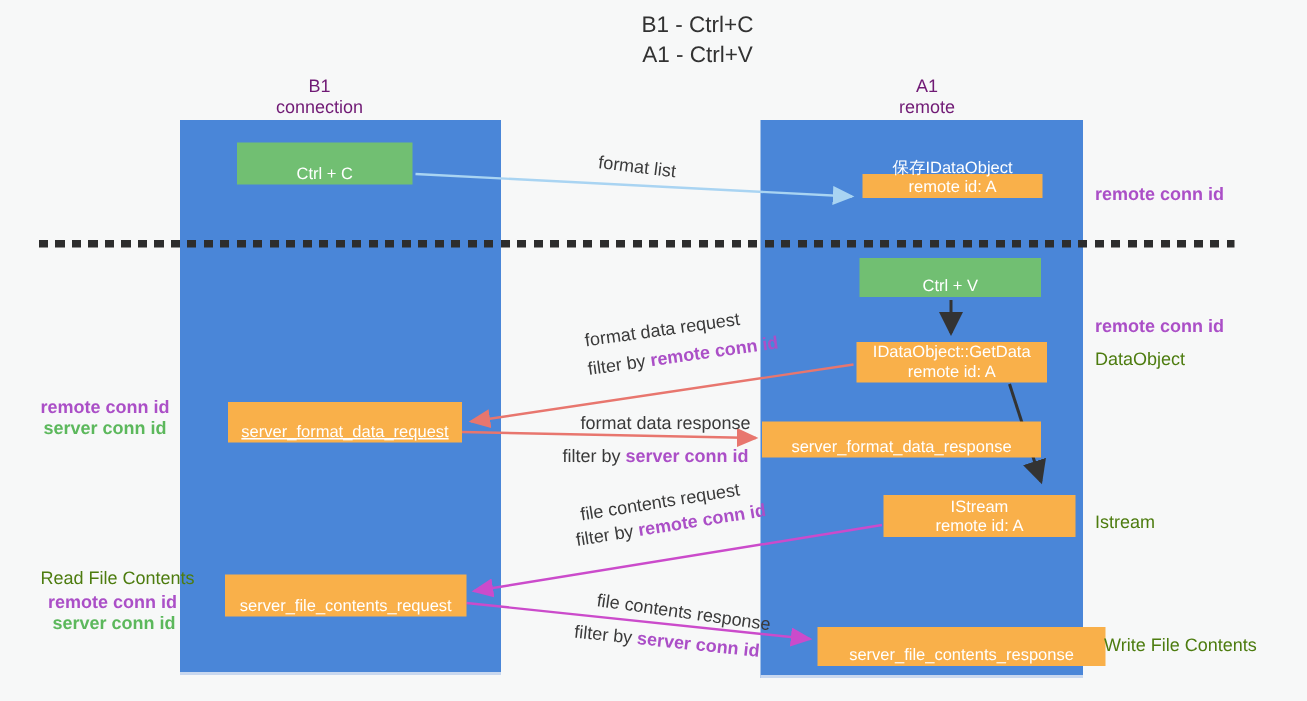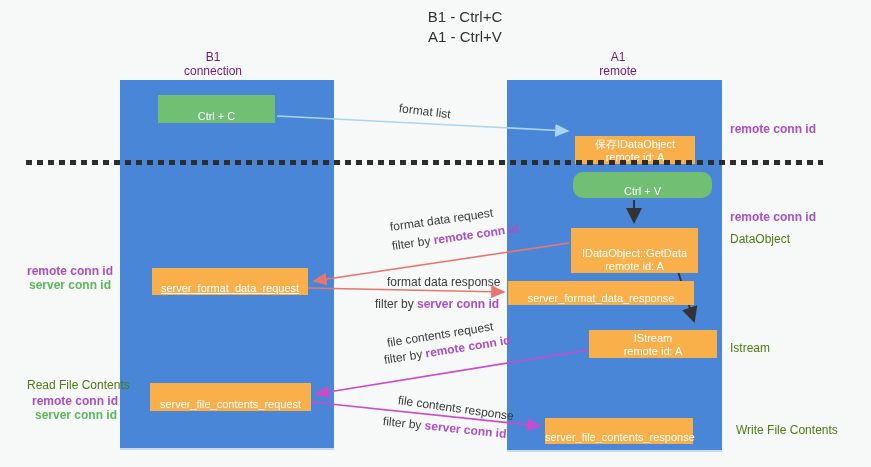--- a/index.html
+++ b/index.html
@@ -76,46 +76,46 @@
   <line x1="308" y1="288" x2="504" y2="292" stroke="#e8766e" stroke-width="1.6" marker-end="url(#m-salmon)"></line>
   <line x1="588" y1="350" x2="316" y2="394" stroke="#cb4bcb" stroke-width="1.6" marker-end="url(#m-magenta)"></line>
   <line x1="311" y1="402" x2="540" y2="426" stroke="#cb4bcb" stroke-width="1.6" marker-end="url(#m-magenta)"></line>
 </svg>
 
 <div class="abs divider"></div>
 
 <div class="abs node green" style="left:158px;top:95px;width:117px;height:28px;">
   <div>Ctrl + C</div>
 </div>
-<div class="abs node green" style="left:573px;top:172px;width:139px;height:26px;border-radius:10px;">
+<div class="abs node green" style="left:573px;top:172px;width:121px;height:26px;">
   <div>Ctrl + V</div>
 </div>
 
-<div class="abs node orange" style="left:575px;top:136px;width:120px;height:28px;">
+<div class="abs node orange" style="left:575px;top:116px;width:120px;height:16px;">
   <div>保存IDataObject</div>
   <div>remote id: A</div>
 </div>
-<div class="abs node orange" style="left:571px;top:228px;width:127px;height:45px;">
+<div class="abs node orange" style="left:571px;top:228px;width:127px;height:27px;">
   <div>IDataObject::GetData</div>
   <div>remote id: A</div>
 </div>
 <div class="abs node orange" style="left:152px;top:268px;width:156px;height:27px;text-decoration:underline;">
   <div>server_format_data_request</div>
 </div>
 <div class="abs node orange" style="left:508px;top:281px;width:186px;height:24px;">
   <div>server_format_data_response</div>
 </div>
 <div class="abs node orange" style="left:589px;top:330px;width:128px;height:28px;">
   <div>IStream</div>
   <div>remote id: A</div>
 </div>
 <div class="abs node orange" style="left:150px;top:383px;width:161px;height:28px;">
   <div>server_file_contents_request</div>
 </div>
-<div class="abs node orange" style="left:545px;top:418px;width:148px;height:26px;">
+<div class="abs node orange" style="left:545px;top:418px;width:192px;height:26px;">
   <div>server_file_contents_response</div>
 </div>
 
 <div class="abs cap" style="left:399px;top:101px;transform:rotate(7deg);">format list</div>
 
 <div class="abs cap" style="left:390px;top:220px;transform:rotate(-8deg);">format data request</div>
 <div class="abs cap" style="left:392px;top:239px;transform:rotate(-8deg);">
   <span>filter by </span><span class="purple">remote conn id</span>
 </div>
 

